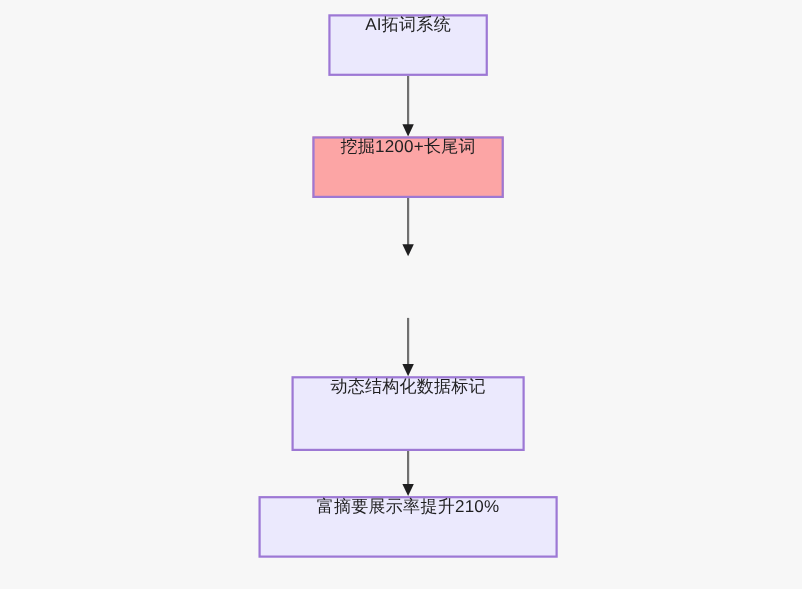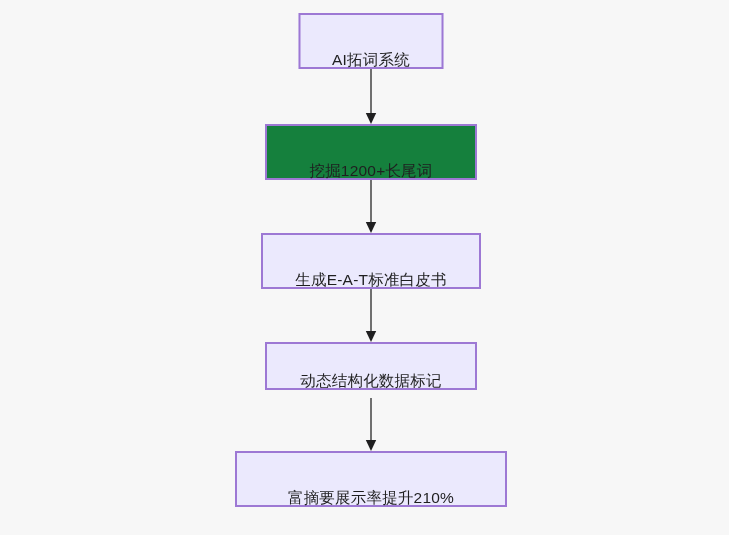--- a/index.html
+++ b/index.html
@@ -19,21 +19,21 @@
     height: 535px;
   }
   .node {
     position: absolute;
     box-sizing: border-box;
     background: #ebe9fd;
     border: 2px solid #9d78d4;
     border-radius: 0;
     height: 56px;
     display: flex;
-    align-items: flex-end;
+    align-items: flex-start;
     justify-content: center;
     transform: translateX(-50%);
   }
   .node-label {
     font-size: 15.5px;
     line-height: 1;
     color: #1f1f20;
     white-space: nowrap;
     letter-spacing: 0.2px;
   }
@@ -77,29 +77,26 @@
     <svg width="14" height="53" viewBox="0 0 14 53" aria-hidden="true">
       <line x1="7" y1="0" x2="7" y2="45" stroke="#707070" stroke-width="2"></line>
       <polygon points="7,53 1.8,42 12.2,42" fill="#1f1f20"></polygon>
     </svg>
   </div>
 
   <div class="node" style="left: 371px; top: 13px; width: 145px; height: 56px; background: rgb(235, 233, 253); border-color: rgb(157, 120, 212); color: rgb(31, 31, 32);">
     <span class="node-label">AI拓词系统</span>
   </div>
 
-  <div class="node" style="left: 371px; top: 124px; width: 212px; height: 56px; background: #15803d; border-color: rgb(157, 120, 212); color: rgb(31, 31, 32);">
+  <div class="node" style="left: 371px; top: 124px; width: 174px; height: 56px; background: #fca5a5; border-color: rgb(157, 120, 212); color: rgb(31, 31, 32);">
     <span class="node-label">挖掘1200+长尾词</span>
   </div>
 
-  <div class="node" style="left: 371px; top: 233px; width: 220px; height: 56px; background: rgb(235, 233, 253); border-color: rgb(157, 120, 212); color: rgb(31, 31, 32);">
-    <span class="node-label">生成E-A-T标准白皮书</span>
-  </div>
 
-  <div class="node" style="left: 371px; top: 342px; width: 212px; height: 48px; background: rgb(235, 233, 253); border-color: rgb(157, 120, 212); color: rgb(31, 31, 32);">
+  <div class="node" style="left: 371px; top: 342px; width: 212px; height: 68px; background: rgb(235, 233, 253); border-color: rgb(157, 120, 212); color: rgb(31, 31, 32);">
     <span class="node-label">动态结构化数据标记</span>
   </div>
 
   <div class="node" style="left: 371px; top: 451px; width: 272px; height: 56px; background: rgb(235, 233, 253); border-color: rgb(157, 120, 212); color: rgb(31, 31, 32);">
     <span class="node-label">富摘要展示率提升210%</span>
   </div>
 
 </div>
 
 </body></html>

